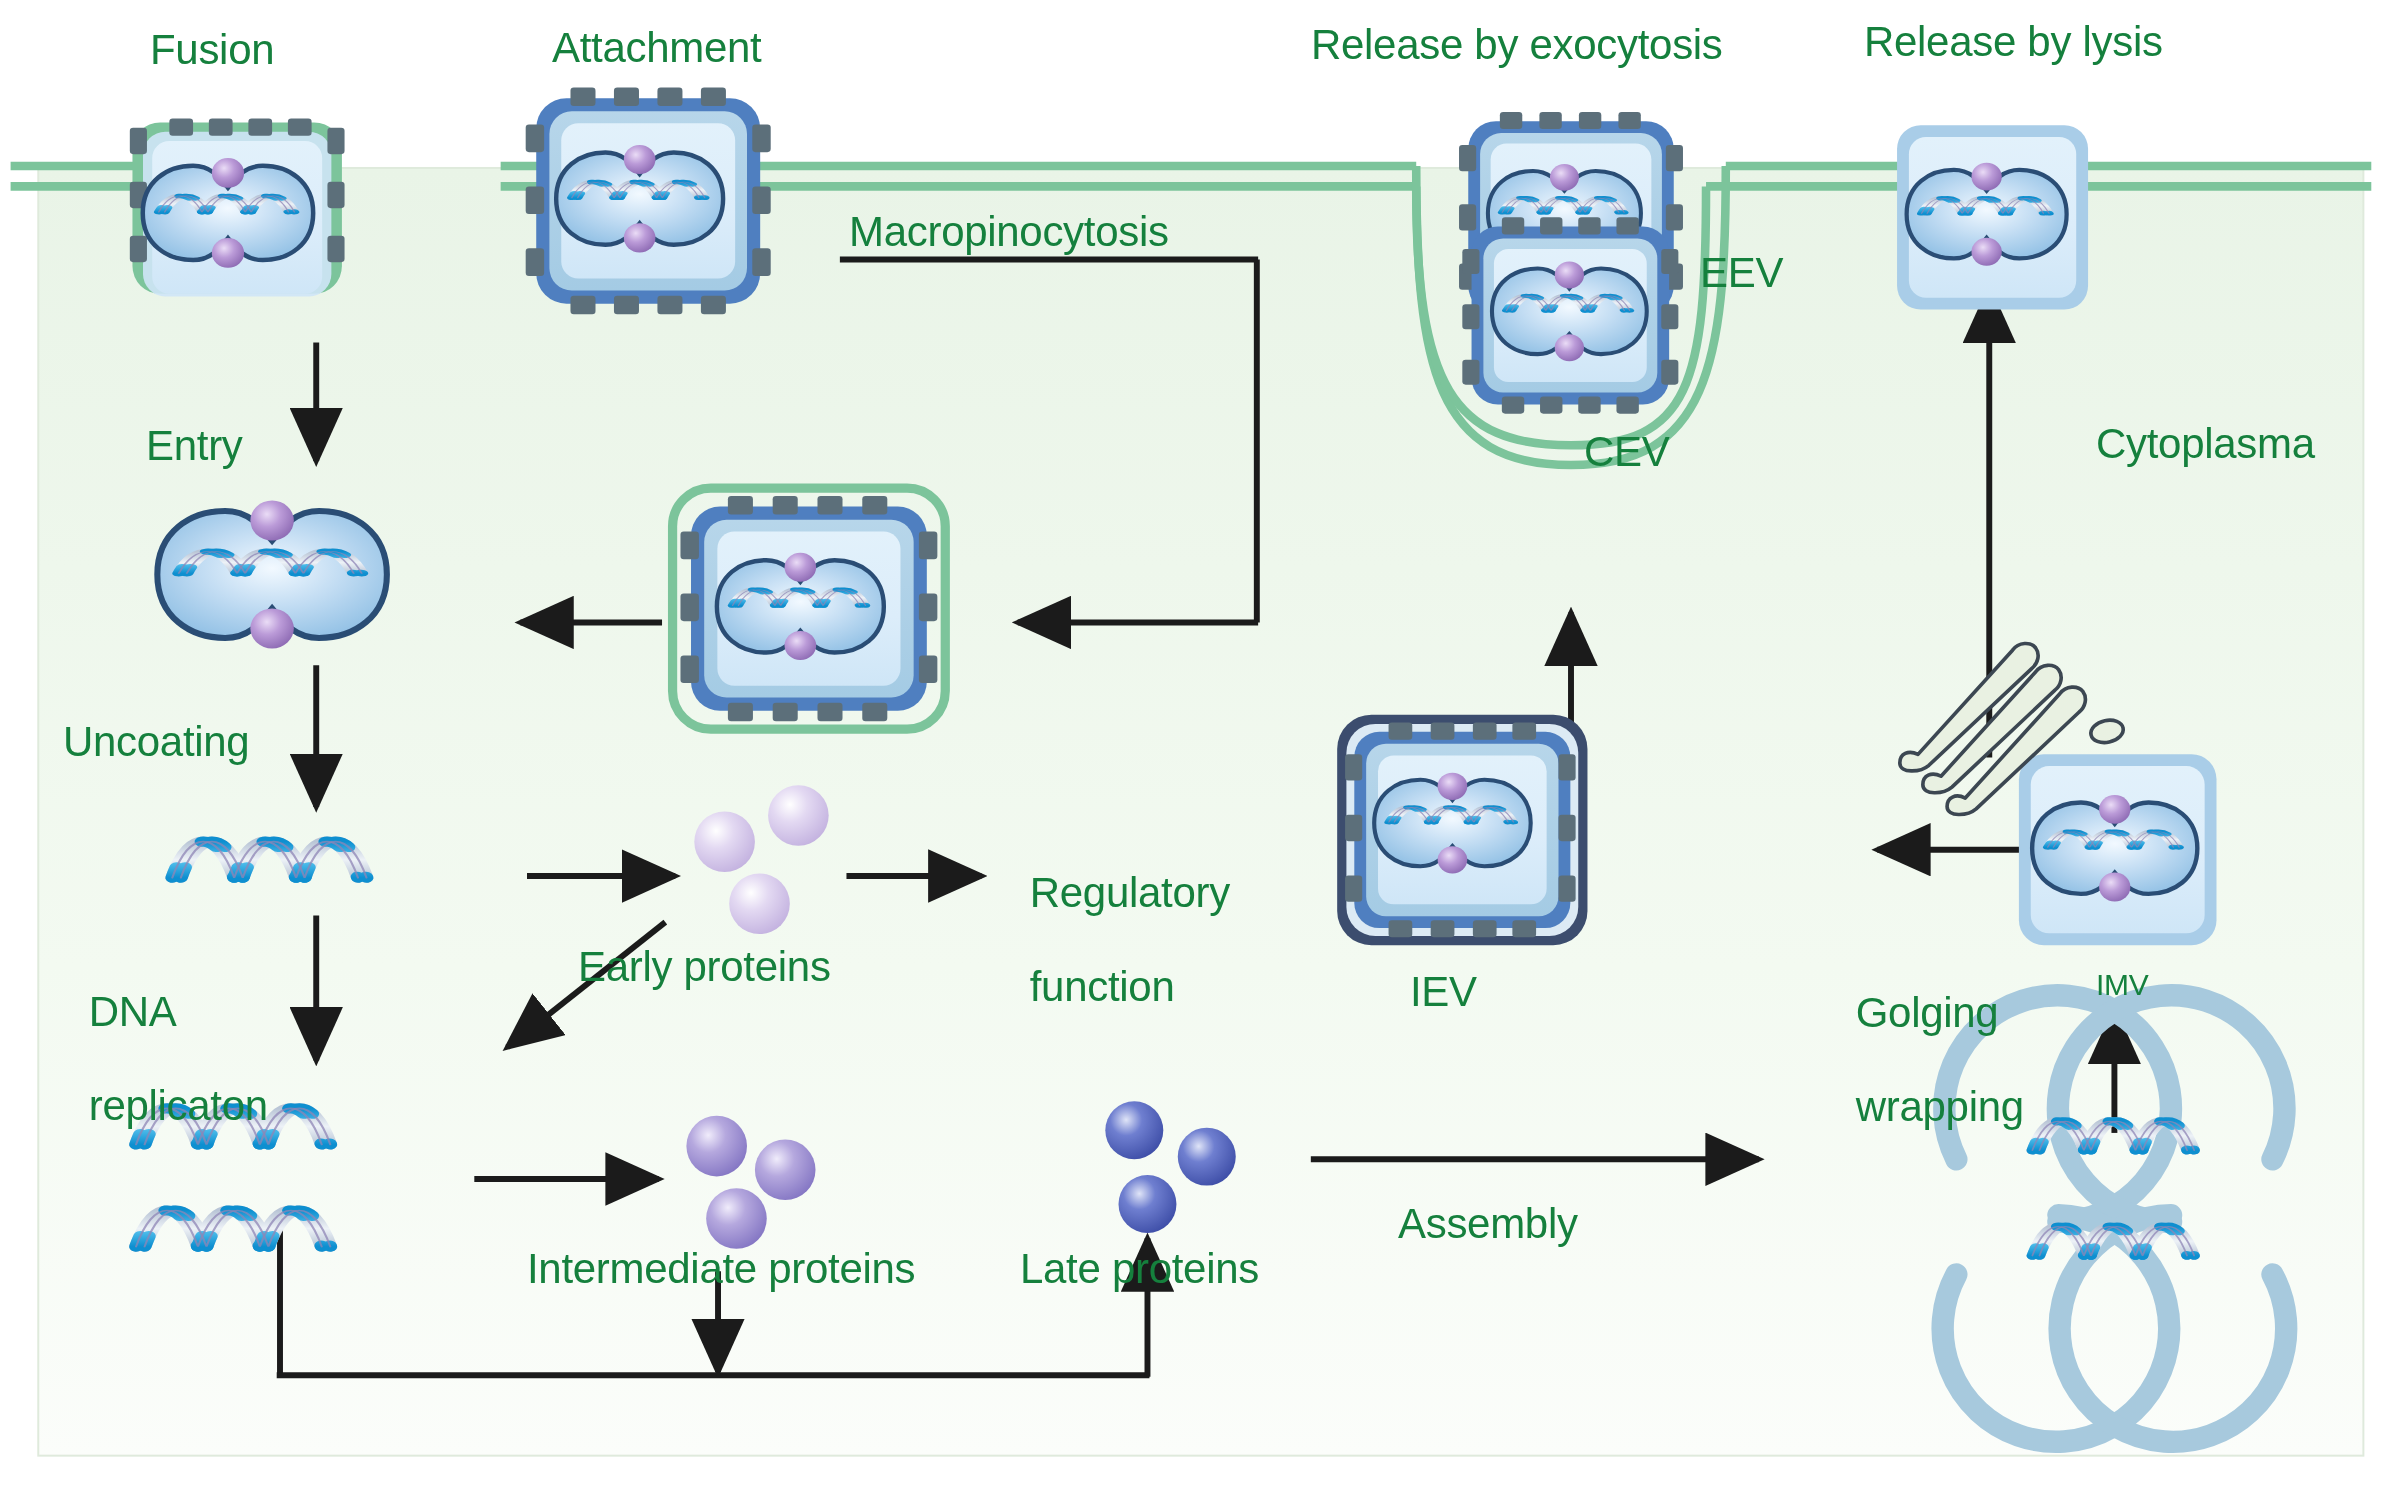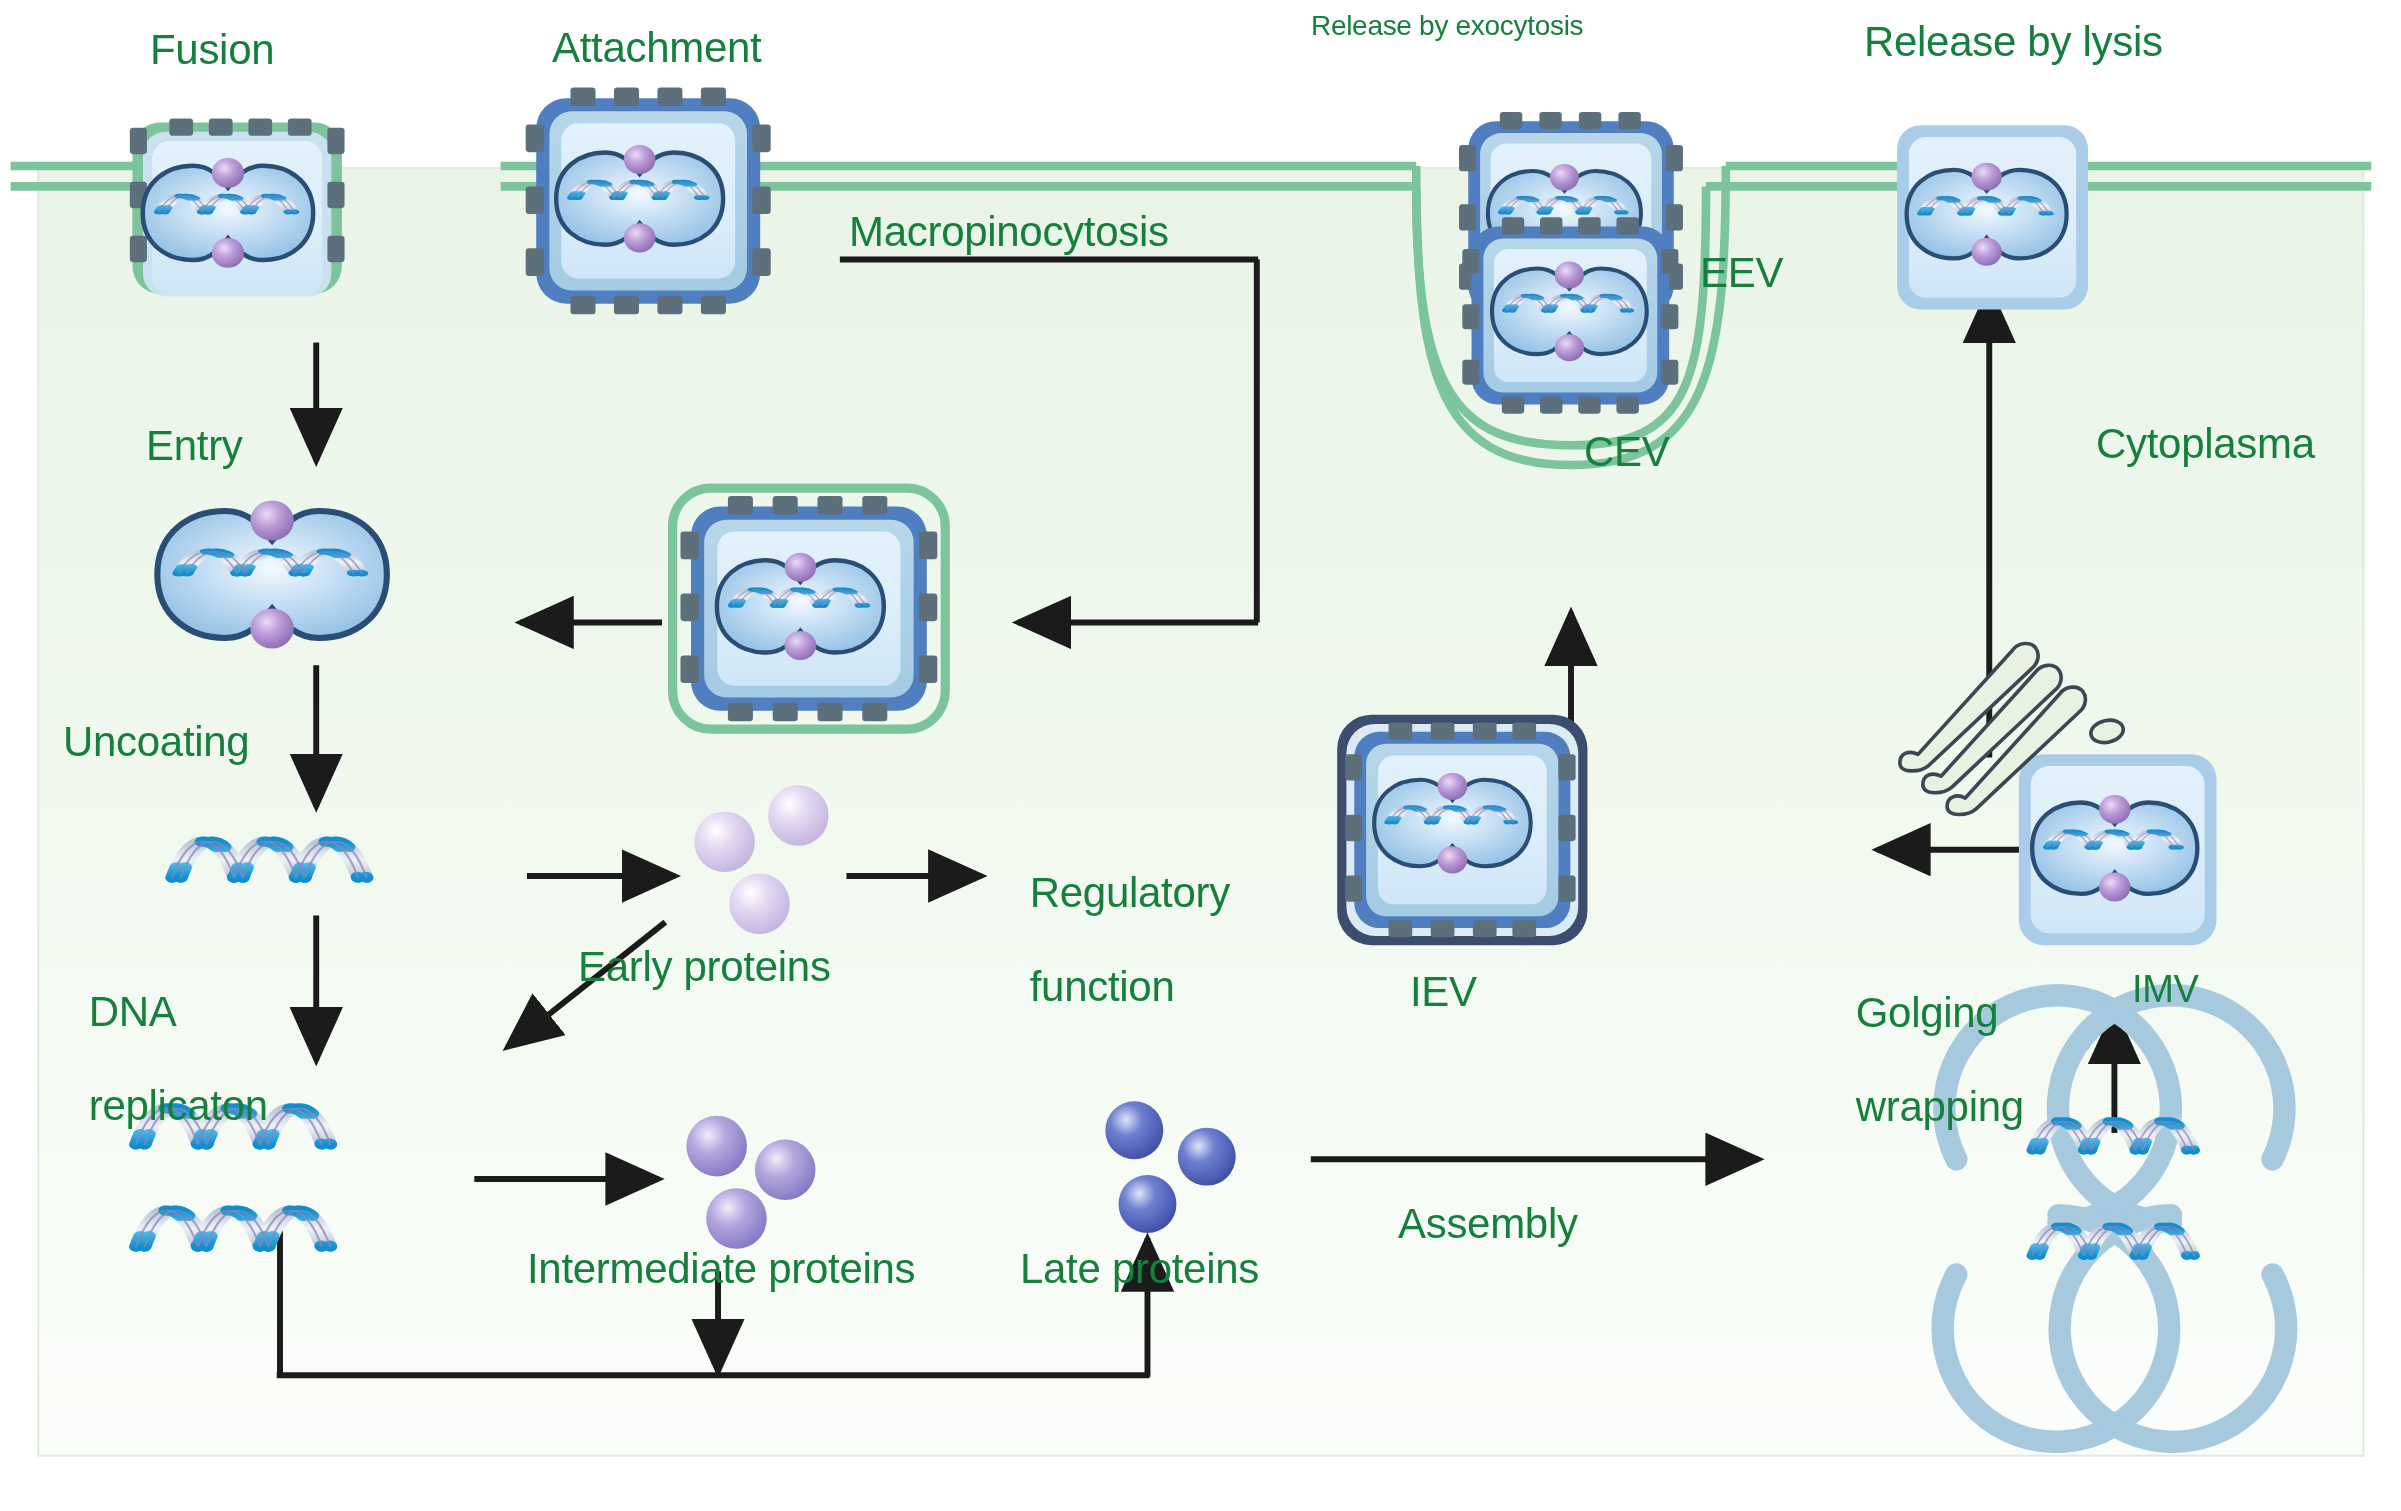--- a/index.html
+++ b/index.html
@@ -393,31 +393,31 @@
   </g>
 
 </svg>
 
 <div class="lbl" style="left:150px;top:26px;font-size:42px;">Fusion</div>
 
 <div class="lbl" style="left:552px;top:24px;font-size:42px;">Attachment</div>
 
 <div class="lbl" style="left:849px;top:208px;font-size:42px;">Macropinocytosis</div>
 
-<div class="lbl" style="left:1311px;top:10px;font-size:28px;">Release by exocytosis</div>
+<div class="lbl" style="left:1311px;top:21px;font-size:42px;">Release by exocytosis</div>
 
 <div class="lbl" style="left:1864px;top:18.4px;font-size:42px;text-align:right;">Release by lysis</div>
 
 <div class="lbl" style="left:1700px;top:249px;font-size:42px;">EEV</div>
 
 <div class="lbl" style="left:1584px;top:428px;font-size:42px;">CEV</div>
 
 <div class="lbl" style="left:1410px;top:968px;font-size:42px;">IEV</div>
 
-<div class="lbl" style="left:2096px;top:968px;font-size:38px;margin-left:36px;">IMV</div>
+<div class="lbl" style="left:2096px;top:968px;font-size:30px;">IMV</div>
 
 <div class="lbl" style="left:146px;top:422px;font-size:42px;">Entry</div>
 
 <div class="lbl" style="left:63px;top:718px;font-size:42px;">Uncoating</div>
 
 <div class="lbl" style="left:66px;top:941px;font-size:42px;">
   <span>DNA</span><br>
   <span>replicaton</span>
 </div>
 

